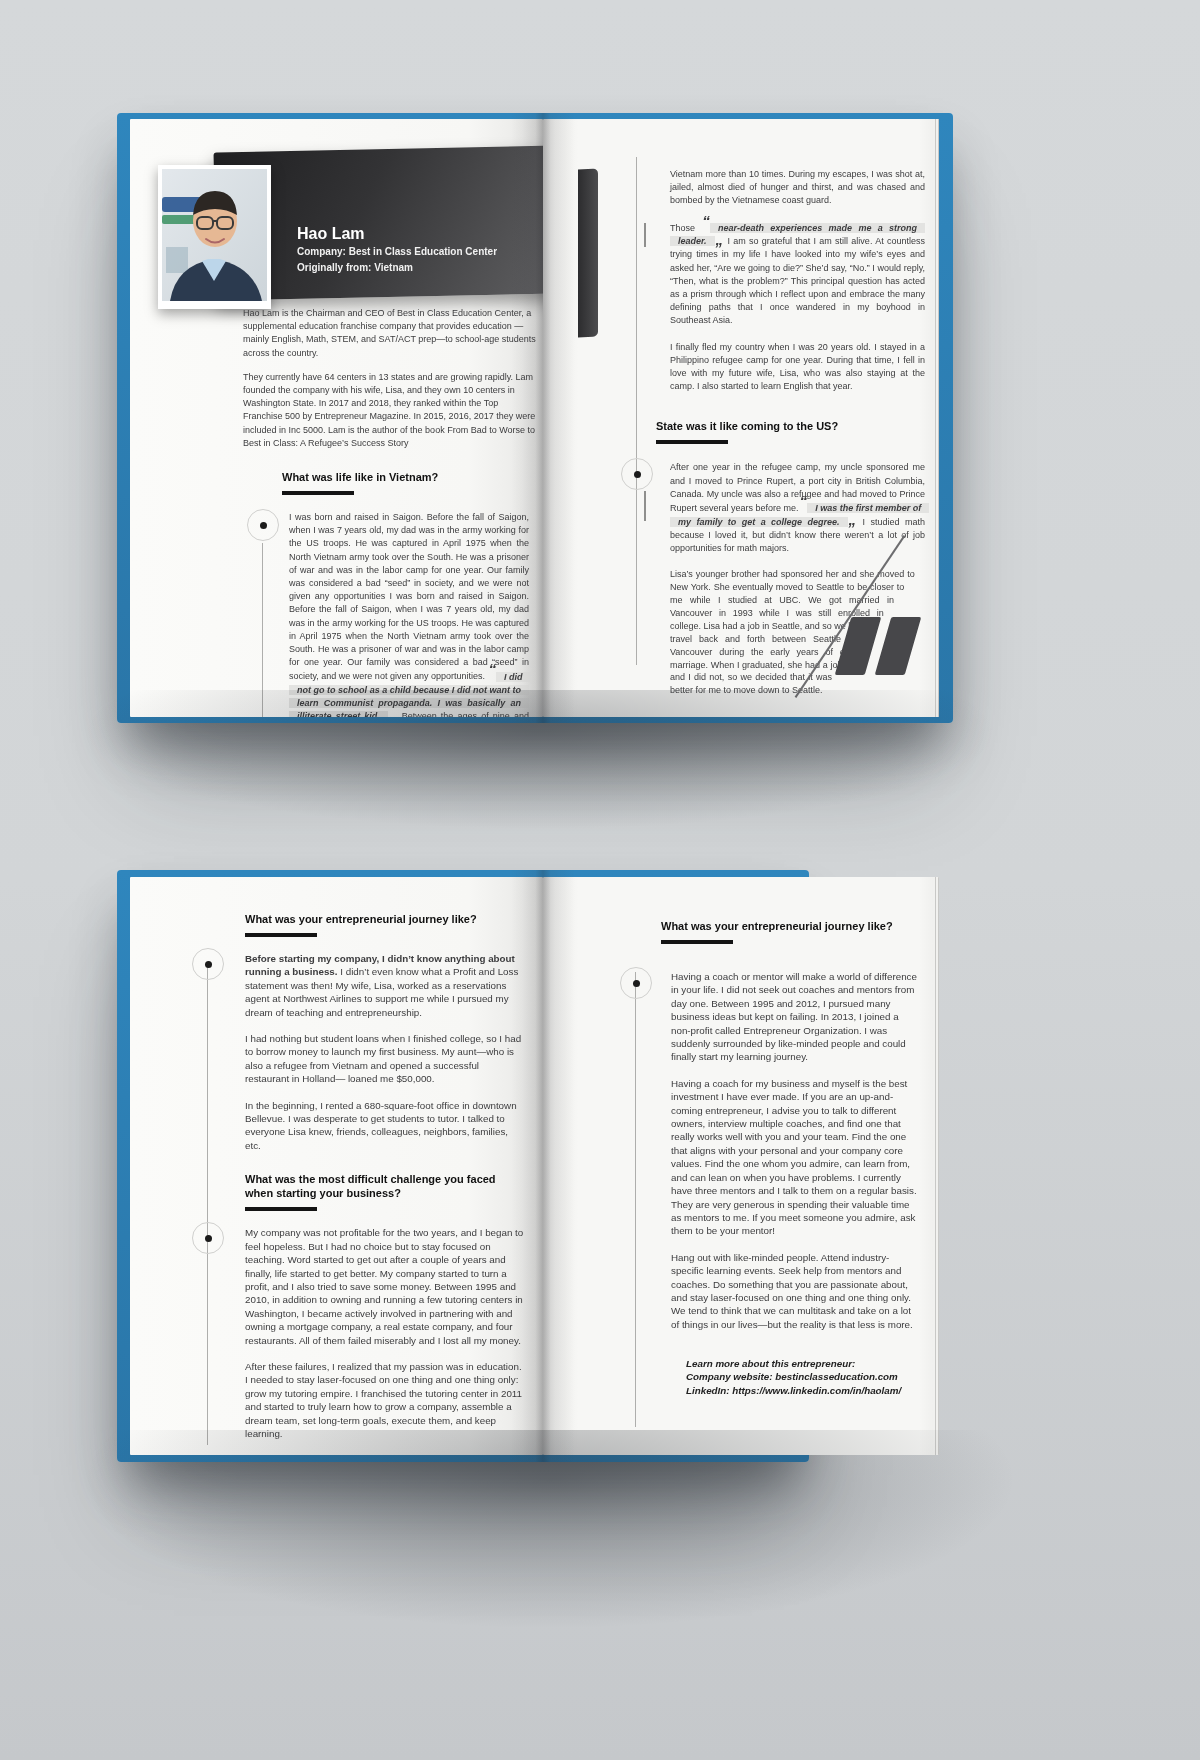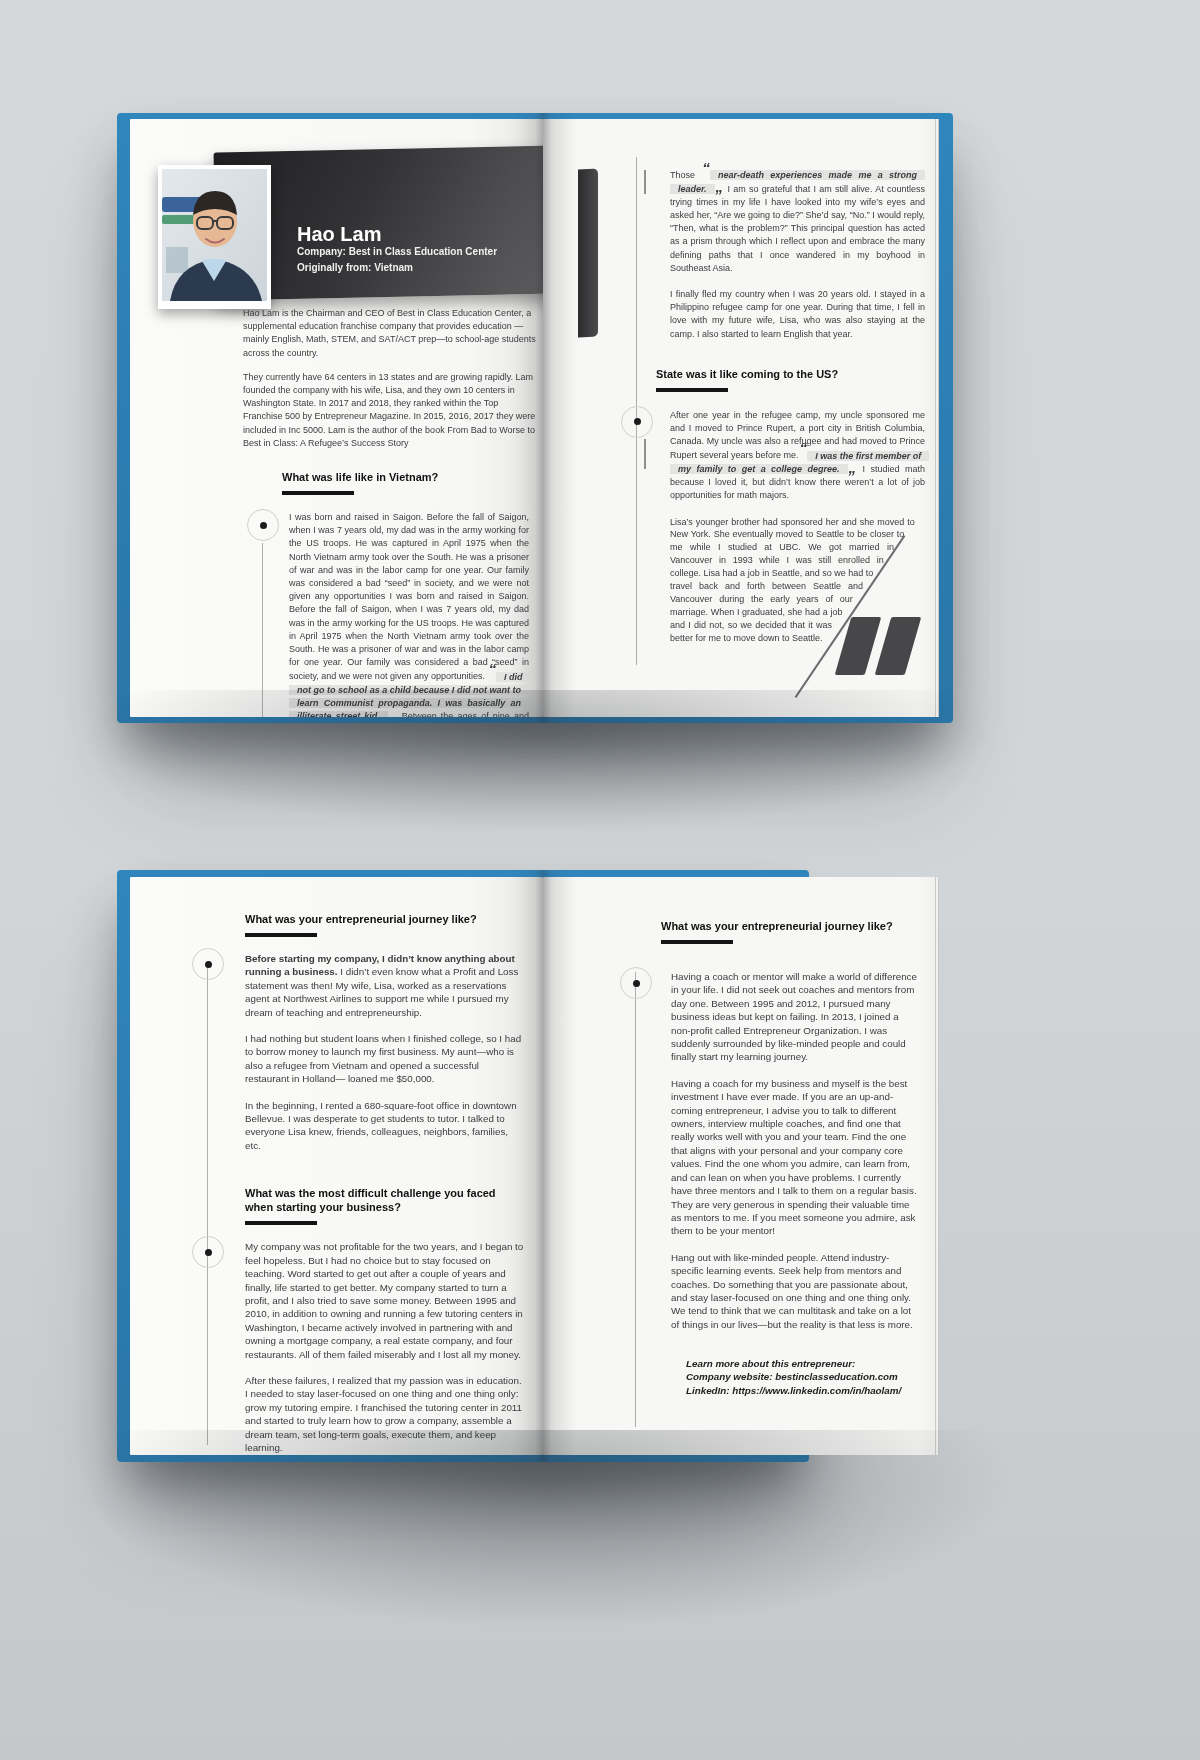--- a/index.html
+++ b/index.html
@@ -33,21 +33,21 @@
   .tnode::after{content:"";position:absolute;left:50%;top:50%;width:7px;height:7px;margin:-3.5px 0 0 -3.5px;
         background:#1b1b1b;border-radius:50%;}
   .tline{position:absolute;width:1px;background:#aeaeac;}
   .accent{position:absolute;width:2px;background:#8f8f8d;}
   .band{position:absolute;border-radius:3px 10px 10px 3px;
         background:linear-gradient(118deg,#1f1f21 0%,#333335 42%,#505052 78%,#606062 100%);
         box-shadow:0 8px 16px rgba(0,0,0,.35);transform:rotate(-1.2deg);}
   .band-sliver{position:absolute;border-radius:0 5px 5px 0;transform:skewY(-3deg);
         background:linear-gradient(to right,#2c2c2e,#4c4c4e);}
   .photo{position:absolute;background:#fff;padding:4px;box-shadow:0 5px 12px rgba(0,0,0,.35);}
-  .pname{font-size:20px;font-weight:700;color:#ffffff;line-height:18px;}
+  .pname{font-size:16px;font-weight:700;color:#ffffff;line-height:18px;}
   .psub{font-size:10px;font-weight:700;color:#f1f1f1;line-height:12.5px;margin-top:3px;}
   .bq{position:absolute;display:flex;gap:10px;}
   .bq .slab{width:30px;height:58px;background:#47474a;transform:skewX(-16deg);border-radius:2px;}
   .diag{position:absolute;width:2px;height:195px;background:#6d6d6f;transform:rotate(34deg);}
   .wrapshape{float:right;width:100px;height:125px;
         shape-outside:polygon(100% 0%,100% 100%,0% 100%);}
   .footer-block{font-size:9.8px;line-height:13.2px;font-weight:700;font-style:italic;color:#222;}
 </style>
 </head>
 <body>
@@ -102,20 +102,21 @@
           <span>I was born and raised in Saigon. Before the fall of Saigon, when I was 7 years old, my dad was in the army working for the US troops. He was captured in April 1975 when the North Vietnam army took over the South. He was a prisoner of war and was in the labor camp for one year. Our family was considered a bad “seed” in society, and we were not given any opportunities I was born and raised in Saigon. Before the fall of Saigon, when I was 7 years old, my dad was in the army working for the US troops. He was captured in April 1975 when the North Vietnam army took over the South. He was a prisoner of war and was in the labor camp for one year. Our family was considered a bad “seed” in society, and we were not given any opportunities. </span><span class="qo"></span><span class="pull">I did not go to school as a child because I did not want to learn Communist propaganda. I was basically an illiterate street kid.</span><span class="qc"></span><span> Between the ages of nine and twenty, I tried to flee from</span>
         </p>
       </div>
     </div>
 
     <div class="page right" style="left:426px;top:6px;width:396px;height:598px;">
       <div class="band-sliver" style="left:35px;top:50px;width:20px;height:168px;"></div>
       <div class="tline" style="left:93px;top:38px;height:508px;"></div>
 
       <div class="content" style="left:127px;top:49px;width:255px;">
+        <p class="para t-body">Vietnam more than 10 times. During my escapes, I was shot at, jailed, almost died of hunger and thirst, and was chased and bombed by the Vietnamese coast guard.</p>
         <p class="para t-body" style="position:relative;">
           <span class="accent" style="left:-26px;top:2px;height:24px;"></span>
           <span>Those </span><span class="qo"></span><span class="pull">near-death experiences made me a strong leader.</span><span class="qc"></span><span> I am so grateful that I am still alive. At countless trying times in my life I have looked into my wife’s eyes and asked her, “Are we going to die?” She’d say, “No.” I would reply, “Then, what is the problem?” This principal question has acted as a prism through which I reflect upon and embrace the many defining paths that I once wandered in my boyhood in Southeast Asia.</span>
         </p>
         <p class="para t-body">I finally fled my country when I was 20 years old. I stayed in a Philippino refugee camp for one year. During that time, I fell in love with my future wife, Lisa, who was also staying at the camp. I also started to learn English that year.</p>
 
         <div style="margin:26px 0 0 -14px;">
           <h3 class="qh">State was it like coming to the US?</h3>
           <div class="qbar"></div>
         </div>
@@ -150,21 +151,21 @@
         <h3 class="qh">What was your entrepreneurial journey like?</h3>
         <div class="qbar"></div>
 
         <p class="para b-body" style="margin-top:15px;position:relative;">
           <span class="tnode" style="left:-53px;top:-4px;"></span>
           <span class="blead">Before starting my company, I didn’t know anything about running a business.</span><span> I didn’t even know what a Profit and Loss statement was then! My wife, Lisa, worked as a reservations agent at Northwest Airlines to support me while I pursued my dream of teaching and entrepreneurship.</span>
         </p>
         <p class="para b-body">I had nothing but student loans when I finished college, so I had to borrow money to launch my first business. My aunt—who is also a refugee from Vietnam and opened a successful restaurant in Holland— loaned me $50,000.</p>
         <p class="para b-body">In the beginning, I rented a 680-square-foot office in downtown Bellevue. I was desperate to get students to tutor. I talked to everyone Lisa knew, friends, colleagues, neighbors, families, etc.</p>
 
-        <div style="margin-top:34px;">
+        <div style="margin-top:20px;">
           <h3 class="qh">What was the most difficult challenge you faced when starting your business?</h3>
           <div class="qbar"></div>
         </div>
 
         <p class="para b-body" style="margin-top:15px;position:relative;">
           <span class="tnode" style="left:-53px;top:-4px;"></span>
           <span>My company was not profitable for the two years, and I began to feel hopeless. But I had no choice but to stay focused on teaching. Word started to get out after a couple of years and finally, life started to get better. My company started to turn a profit, and I also tried to save some money. Between 1995 and 2010, in addition to owning and running a few tutoring centers in Washington, I became actively involved in partnering with and owning a mortgage company, a real estate company, and four restaurants. All of them failed miserably and I lost all my money.</span>
         </p>
         <p class="para b-body">After these failures, I realized that my passion was in education. I needed to stay laser-focused on one thing and one thing only: grow my tutoring empire. I franchised the tutoring center in 2011 and started to truly learn how to grow a company, assemble a dream team, set long-term goals, execute them, and keep learning.</p>
       </div>

